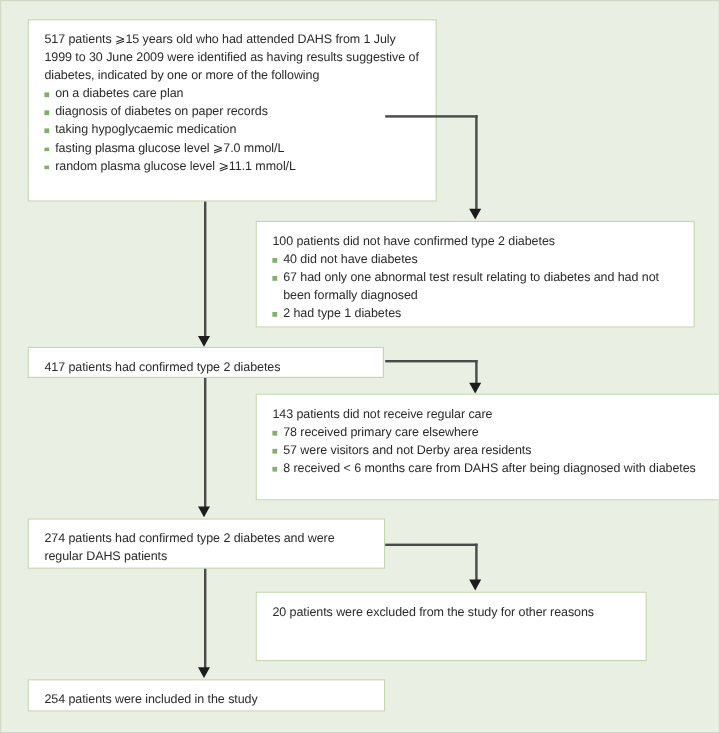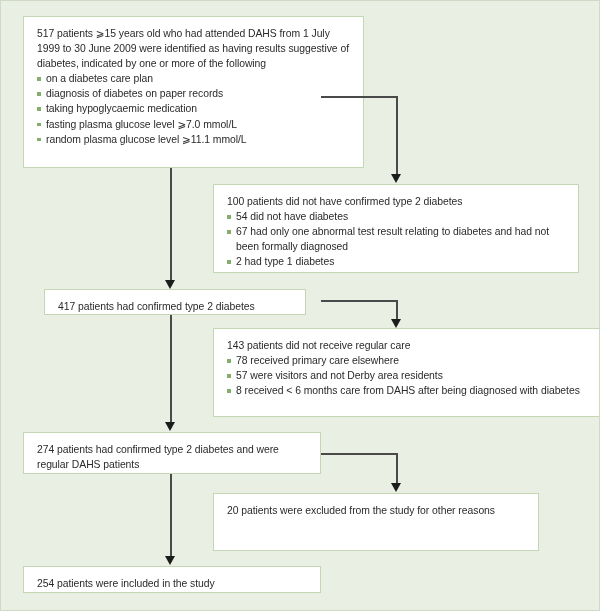--- a/index.html
+++ b/index.html
@@ -48,21 +48,21 @@
     position: absolute;
     left: 0;
     top: 6px;
     width: 3.5px;
     height: 3.5px;
     background: #85ad6b;
   }
   
   #node-screened  { left: 22px;  top: 15px;  width: 341px; height: 152px; }
   #node-excl1     { left: 212px; top: 183px; width: 366px; height: 89px; }
-  #node-confirmed { left: 22px;  top: 288px; width: 262px; height: 26px; margin-left: 21px; }
+  #node-confirmed { left: 22px;  top: 288px; width: 297px; height: 26px; }
   #node-excl2     { left: 212px; top: 327px; width: 399px; height: 89px; }
   #node-regular   { left: 22px;  top: 431px; width: 298px; height: 42px; }
   #node-excl3     { left: 212px; top: 492px; width: 326px; height: 58px; }
   #node-included  { left: 22px;  top: 565px; width: 298px; height: 27px; }
 
   
   .vline, .hline {
     position: absolute;
     background: #4a4a4a;
   }
@@ -107,21 +107,21 @@
       <li>diagnosis of diabetes on paper records</li>
       <li>taking hypoglycaemic medication</li>
       <li>fasting plasma glucose level ⩾7.0 mmol/L</li>
       <li>random plasma glucose level ⩾11.1 mmol/L</li>
     </ul>
   </div>
 
   <div class="node" id="node-excl1">
     <p class="lead">100 patients did not have confirmed type 2 diabetes</p>
     <ul>
-      <li>54 did not have diabetes</li>
+      <li>40 did not have diabetes</li>
       <li>67 had only one abnormal test result relating to diabetes and had not been formally diagnosed</li>
       <li>2 had type 1 diabetes</li>
     </ul>
   </div>
 
   <div class="node" id="node-confirmed">
     <p class="lead">417 patients had confirmed type 2 diabetes</p>
   </div>
 
   <div class="node" id="node-excl2">

